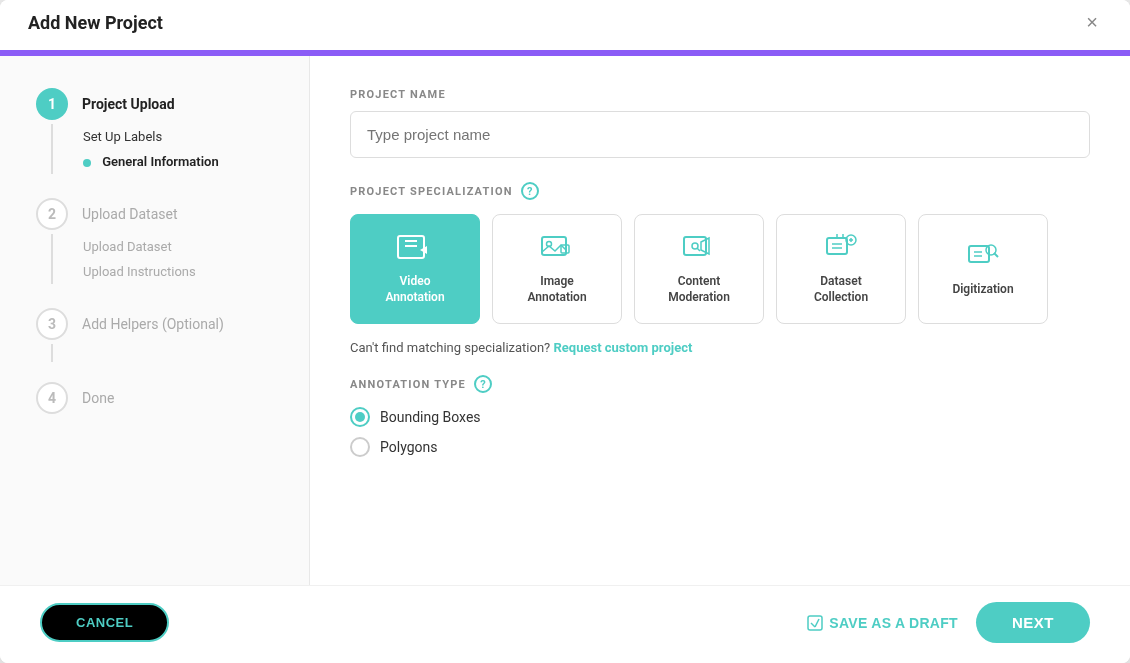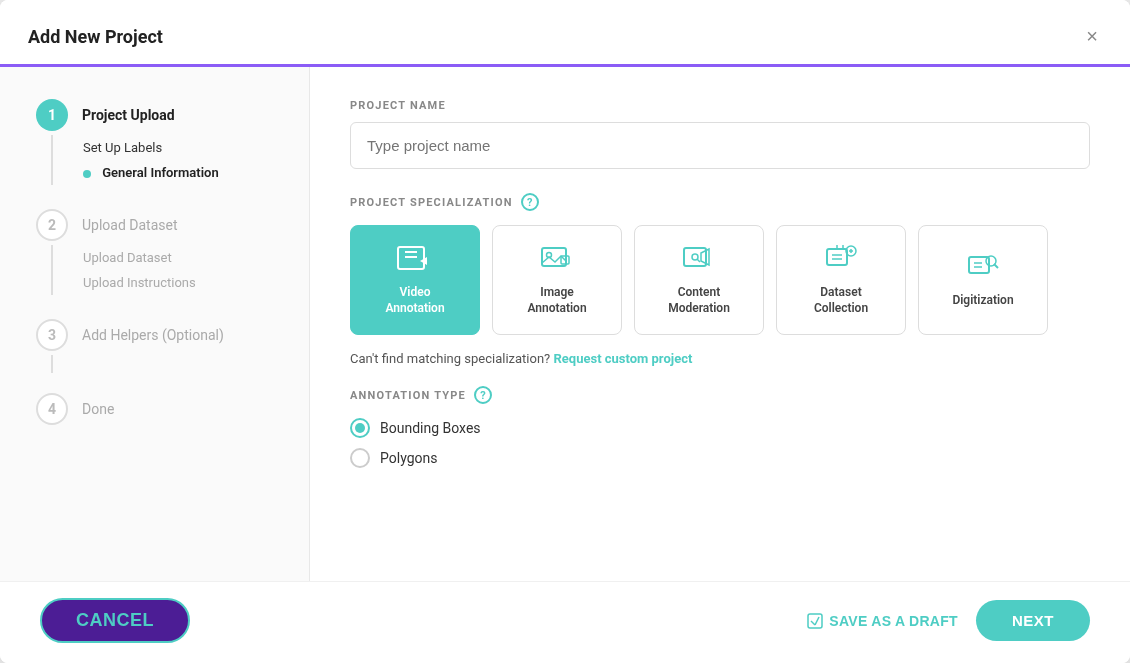--- a/index.html
+++ b/index.html
@@ -18,22 +18,22 @@
       border-radius: 8px;
       box-shadow: 0 4px 32px rgba(0,0,0,0.18);
       display: flex;
       flex-direction: column;
       overflow: hidden;
     }
     .modal-header {
       display: flex;
       align-items: center;
       justify-content: space-between;
-      padding: 24px 28px 16px 28px;
-      border-bottom: 3px solid #8b5cf6;
+      padding: 10px 28px 16px 28px;
+      border-bottom: 6px solid #8b5cf6;
       background: #fff;
     }
     .modal-title {
       font-size: 18px;
       font-weight: 700;
       color: #222;
     }
     .close-btn {
       background: none;
       border: none;
@@ -261,26 +261,26 @@
     
     .modal-footer {
       display: flex;
       align-items: center;
       justify-content: space-between;
       padding: 16px 40px 20px 40px;
       background: #fff;
       border-top: 1px solid #f0f0f0;
     }
     .btn-cancel {
-      background: #4c1d95;
+      background: #000000;
       border: 2px solid #4ECDC4;
       color: #4ECDC4;
       border-radius: 28px;
       padding: 10px 34px;
-      font-size: 18px;
+      font-size: 13px;
       font-weight: 700;
       cursor: pointer;
       letter-spacing: 0.5px;
     }
     .footer-right {
       display: flex;
       align-items: center;
       gap: 18px;
     }
     .btn-draft {

